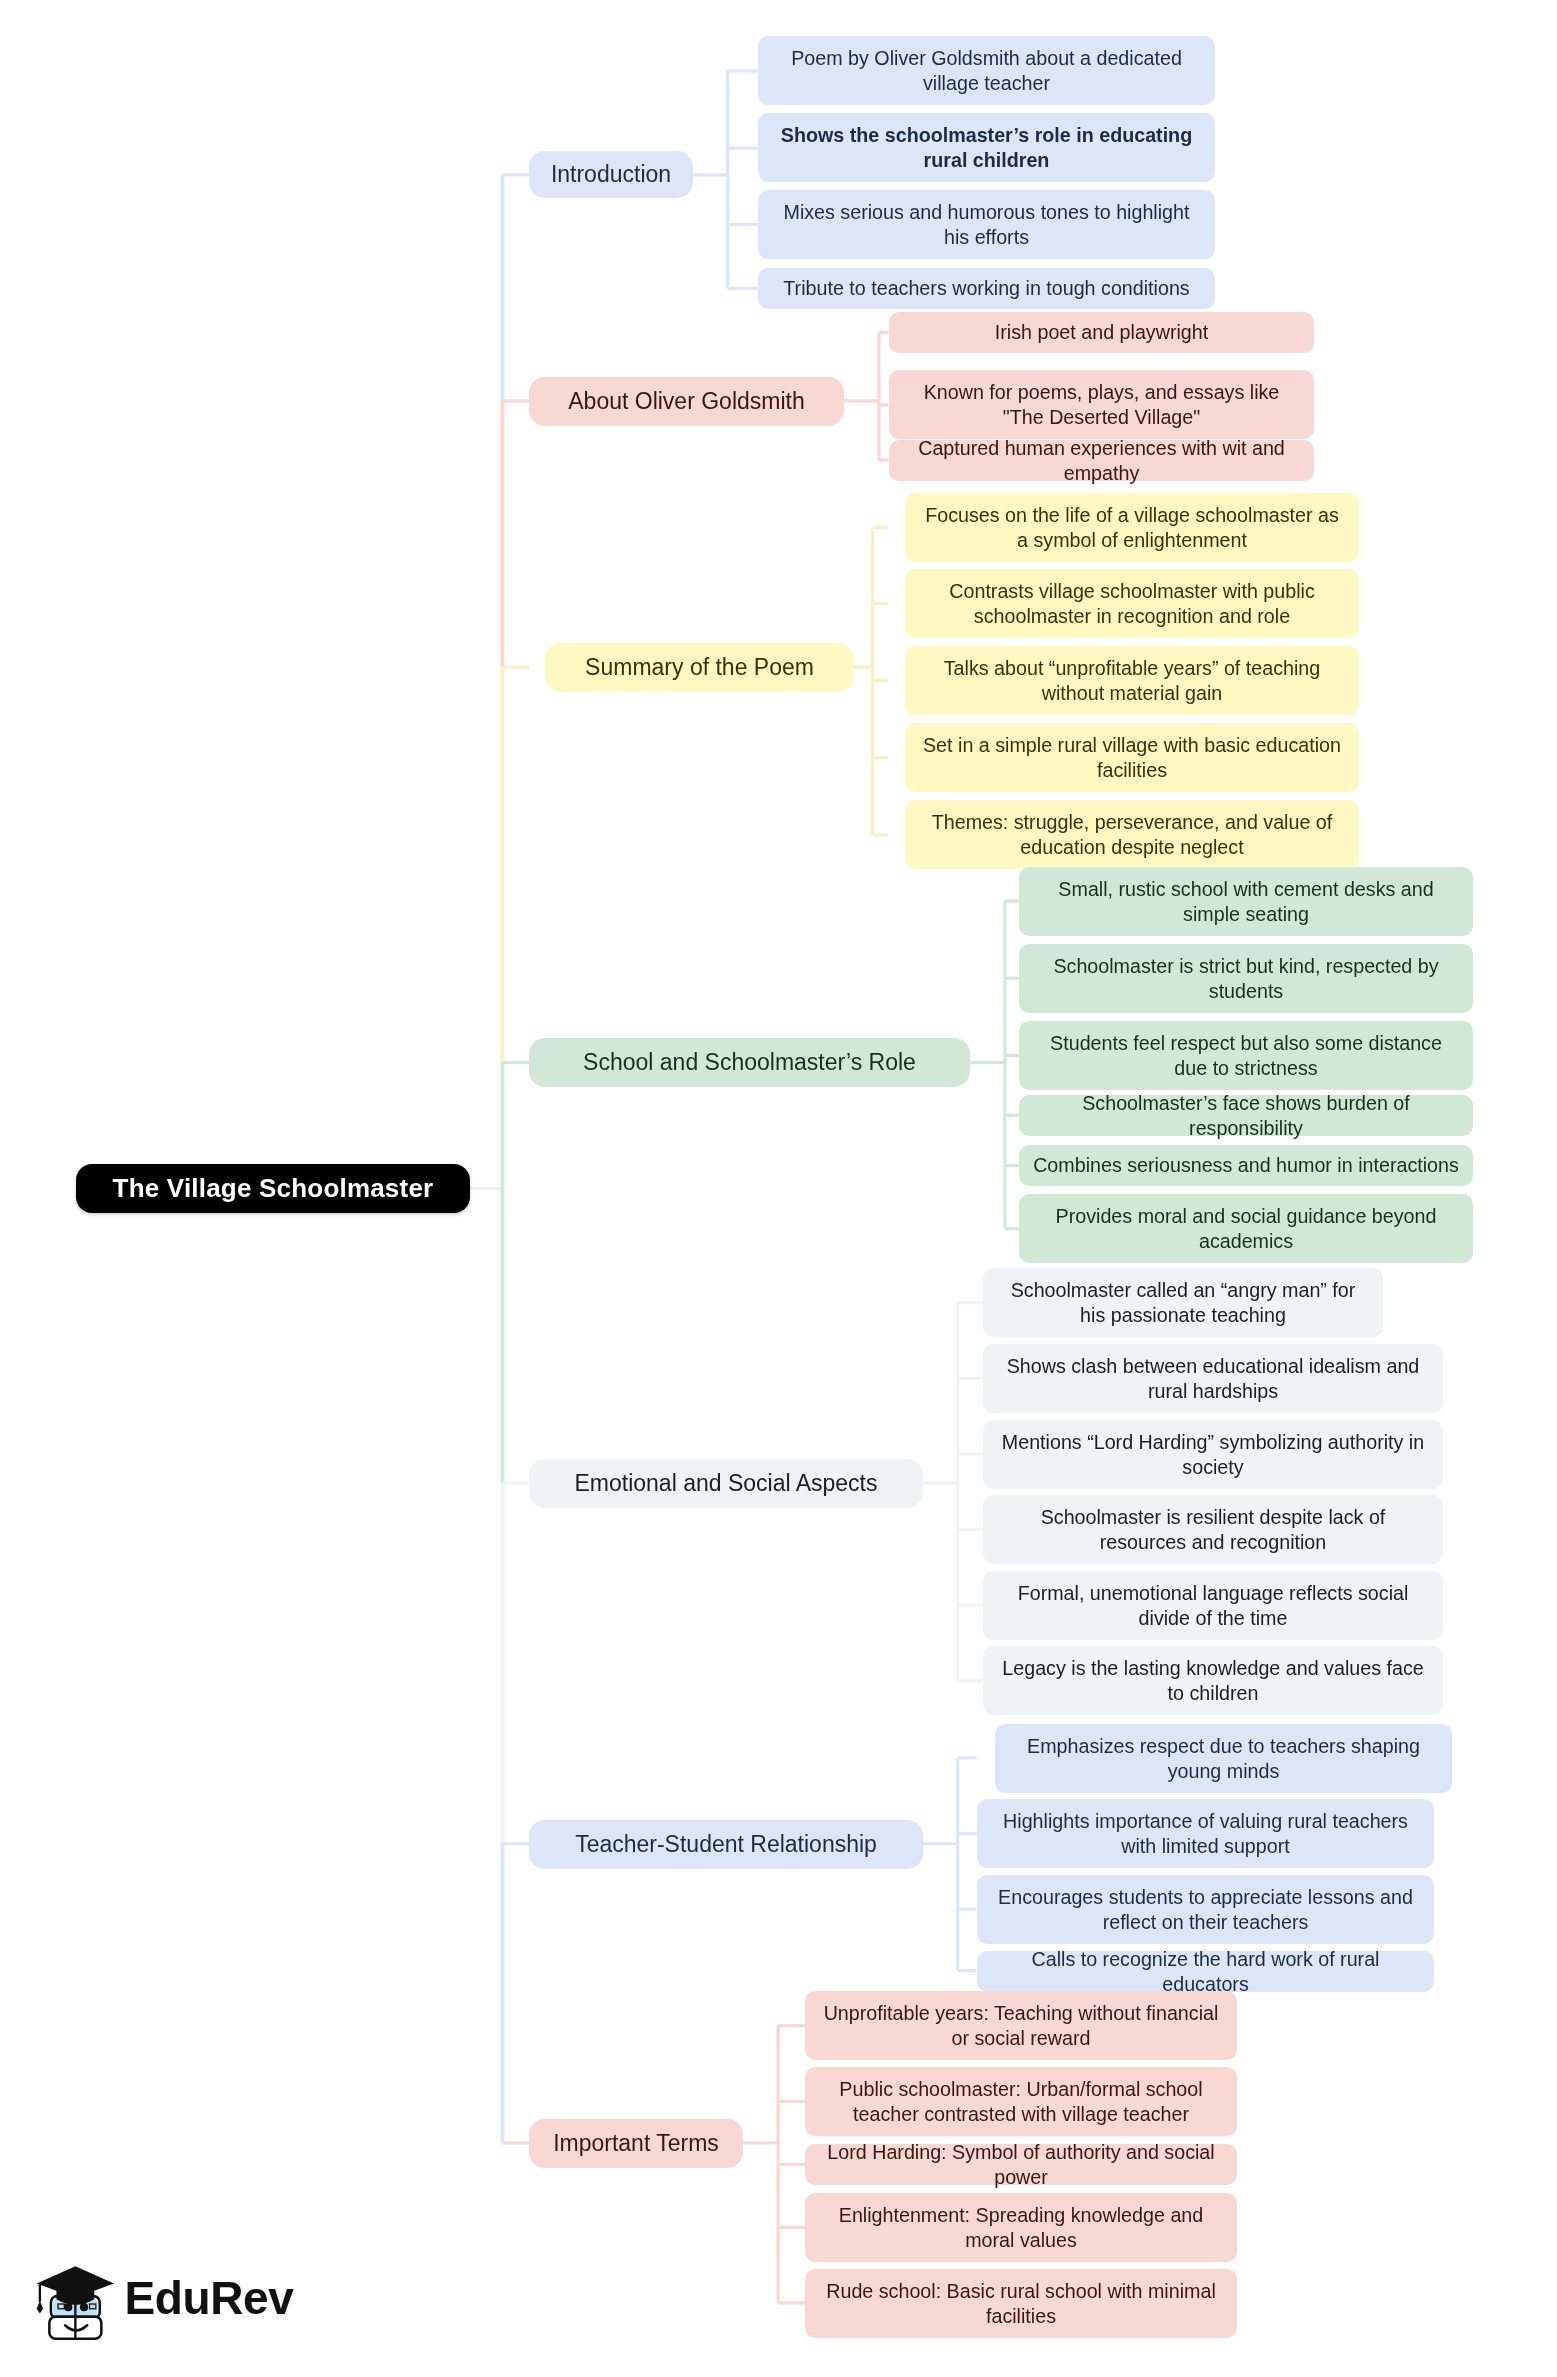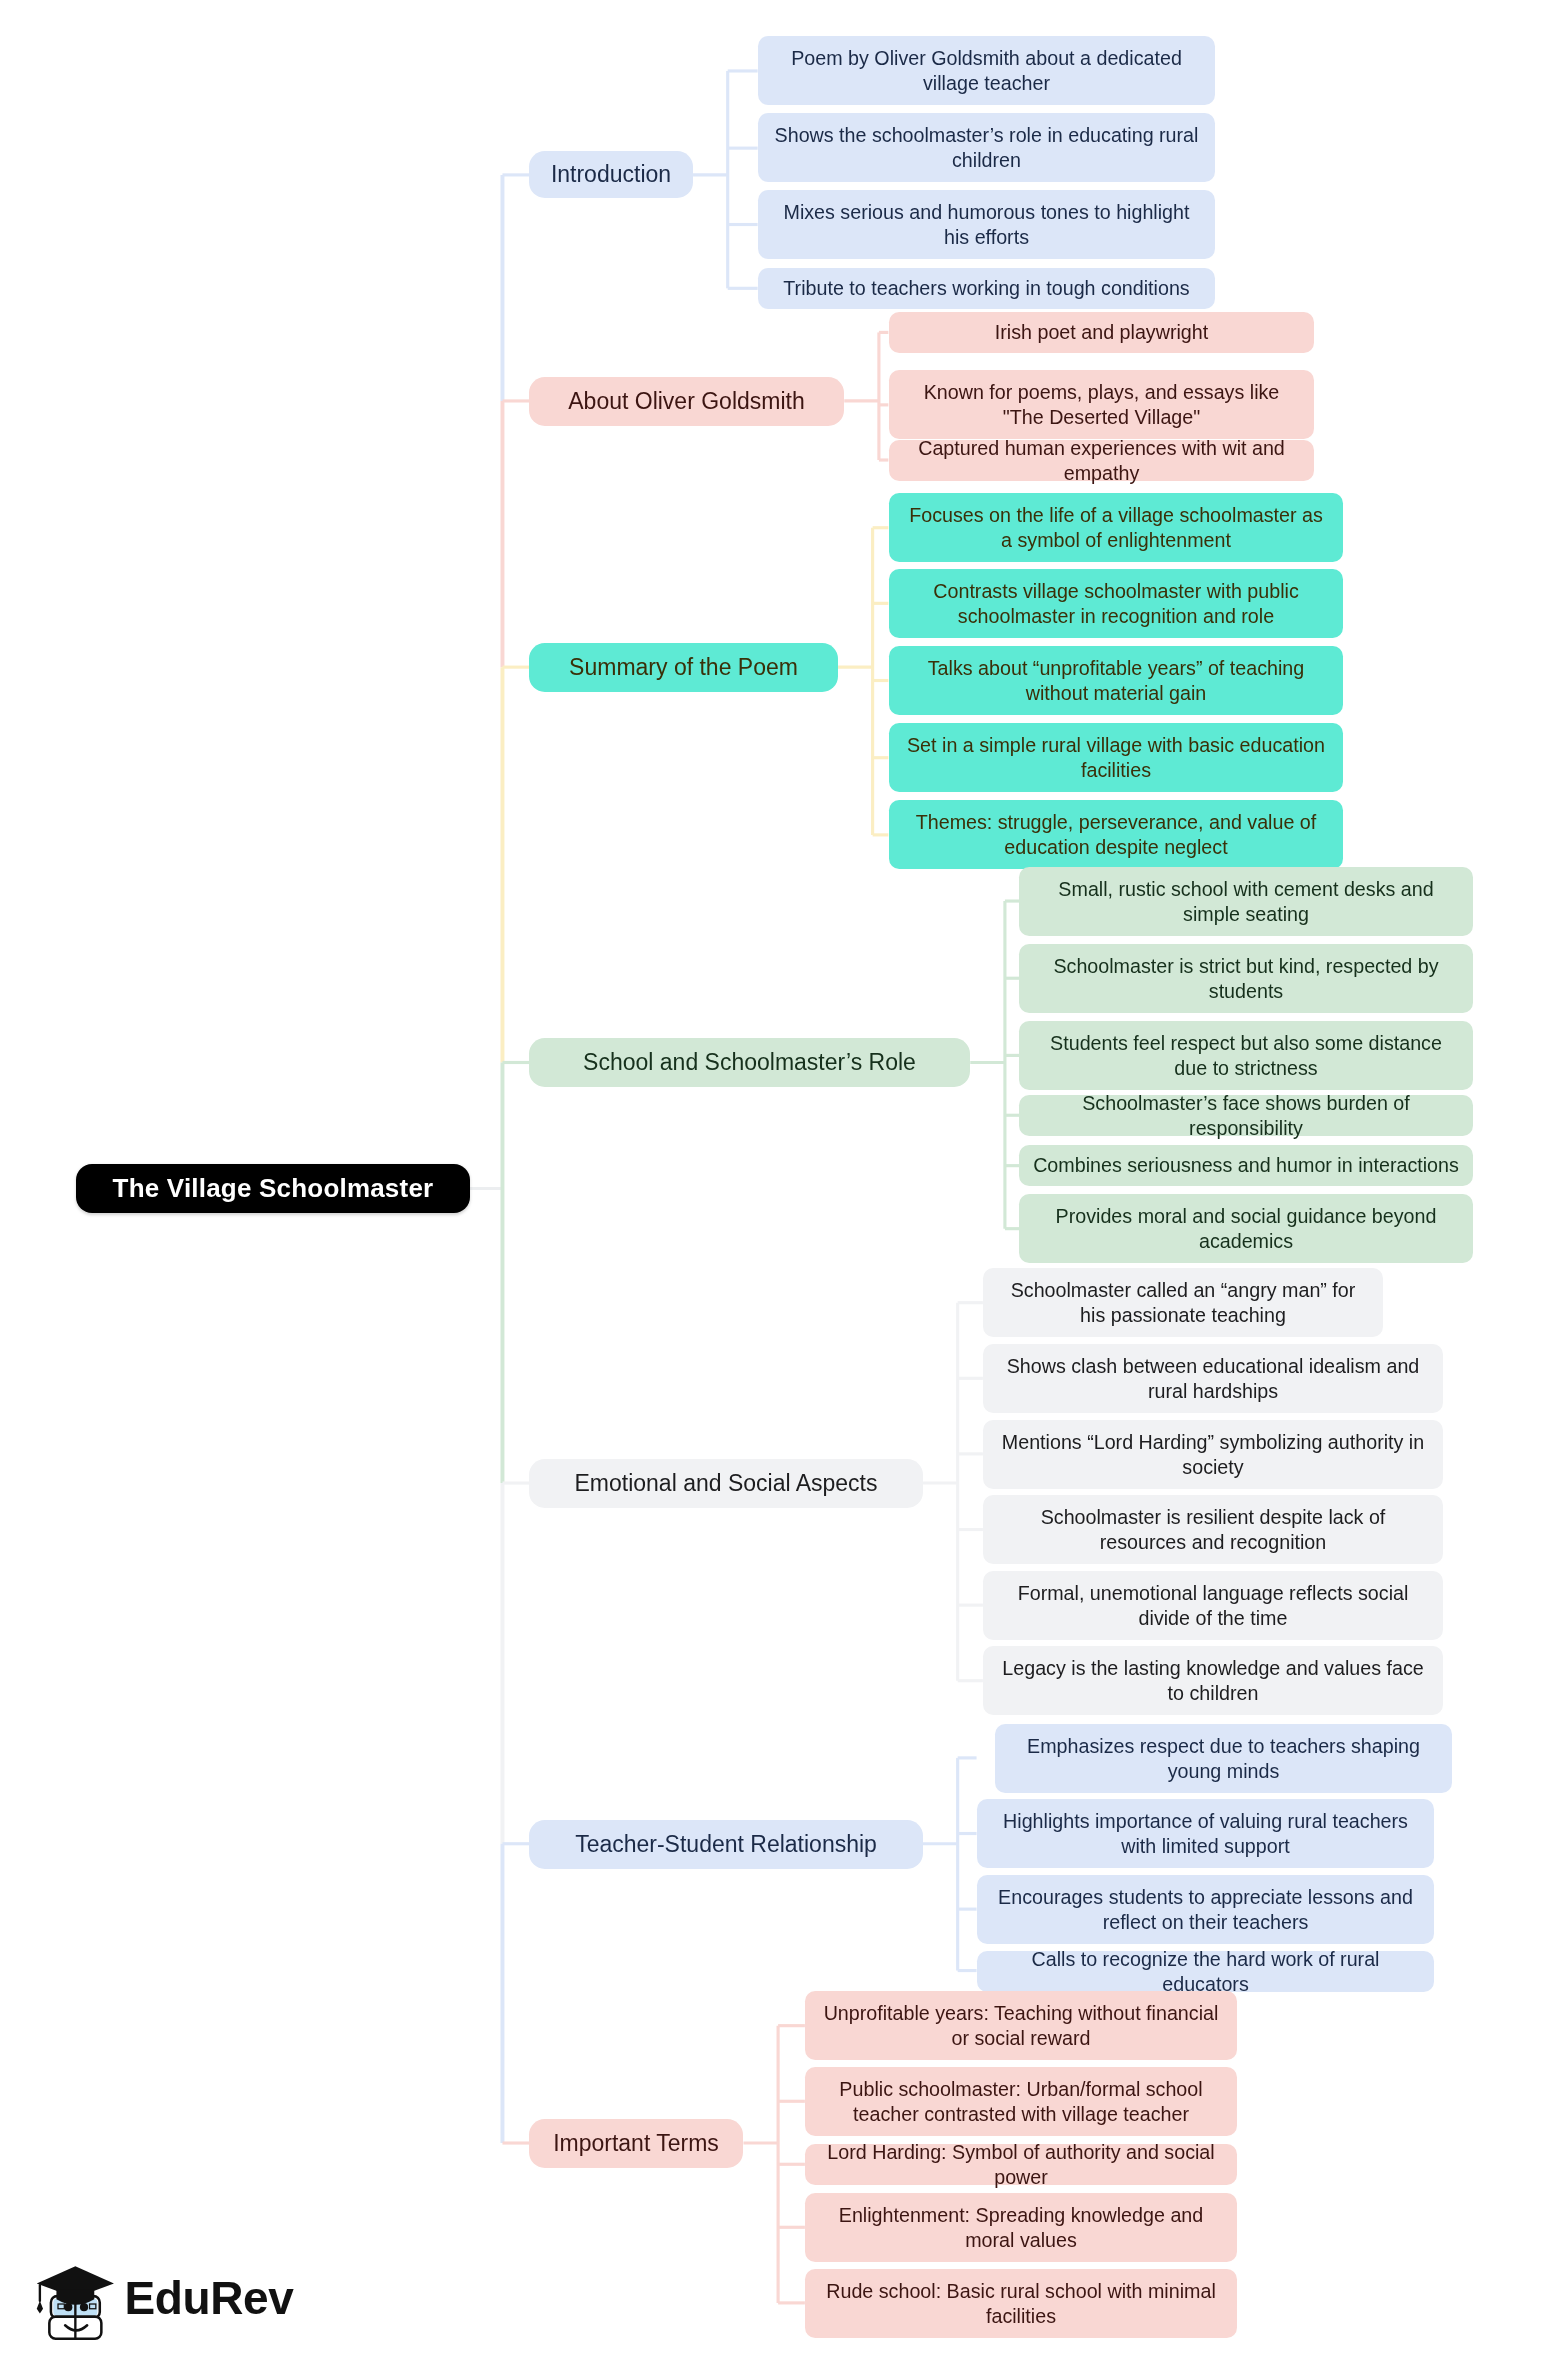--- a/index.html
+++ b/index.html
@@ -53,21 +53,21 @@
     white-space: nowrap;
   }
   .leaf-node {
     font-size: 19.7px;
     border-radius: 10.2px;
     padding: 7.9px 14px;
   }
   
   .c-blue   { background: #dce6f8; color: #1b2a47; }
   .c-pink   { background: #f9d7d3; color: #3c1512; }
-  .c-yellow { background: #5eead4; color: #3a3009; }
+  .c-yellow { background: #fef9c3; color: #3a3009; margin-left: 16px; }
   .c-green  { background: #d2e8d6; color: #16301c; }
   .c-gray   { background: #f1f2f4; color: #1d1d1f; }
   .logo-wrap {
     position: absolute;
     left: 31.5px;
     top: 2239px;
     width: 299px;
     height: 118px;
     display: flex;
     align-items: center;
@@ -152,21 +152,21 @@
 
   <div class="node root-node" style="left:76px; top:1164px; width:394px; height:49px;">The Village Schoolmaster</div>
 
   <div id="nodes-layer">
       <div class="node branch-node c-blue" style="left: 529px; top: 151px; width: 164px; height: 47px;">
         <span>Introduction</span>
       </div>
       <div class="node leaf-node c-blue" style="left: 758px; top: 36px; width: 457px; height: 69px;">
         <span>Poem by Oliver Goldsmith about a dedicated village teacher</span>
       </div>
-      <div class="node leaf-node c-blue" style="left: 758px; top: 113px; width: 457px; height: 69px;">
+      <div class="node leaf-node c-blue" style="left: 758px; top: 113px; width: 457px; height: 69px; font-weight: bold;">
         <span>Shows the schoolmaster’s role in educating rural children</span>
       </div>
       <div class="node leaf-node c-blue" style="left: 758px; top: 190px; width: 457px; height: 69px;">
         <span>Mixes serious and humorous tones to highlight his efforts</span>
       </div>
       <div class="node leaf-node c-blue" style="left: 758px; top: 268px; width: 457px; height: 41px;">
         <span>Tribute to teachers working in tough conditions</span>
       </div>
       <div class="node branch-node c-pink" style="left: 529px; top: 377px; width: 315px; height: 49px;">
         <span>About Oliver Goldsmith</span>

